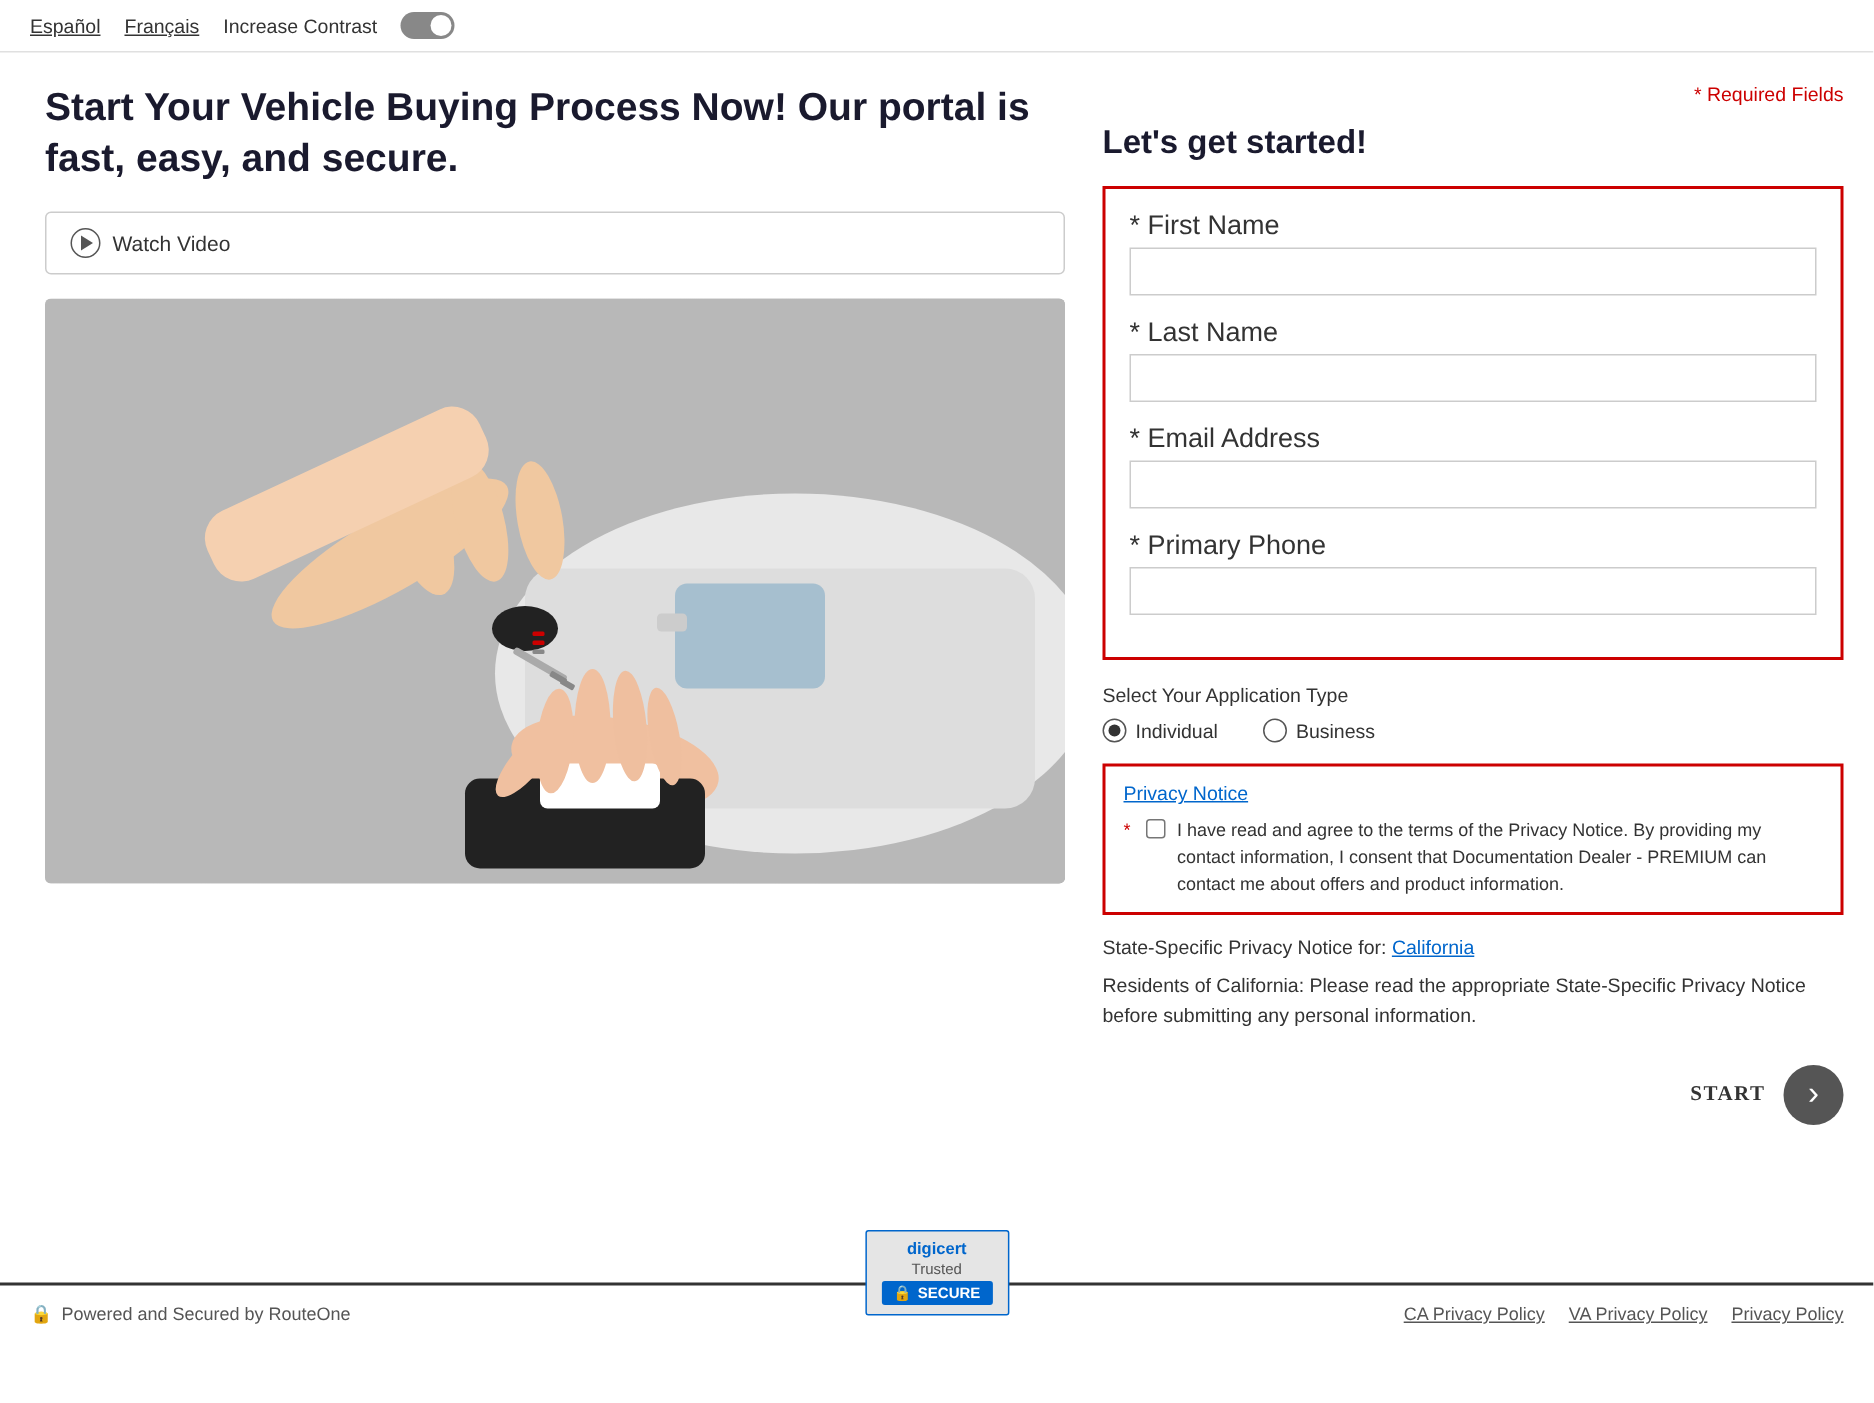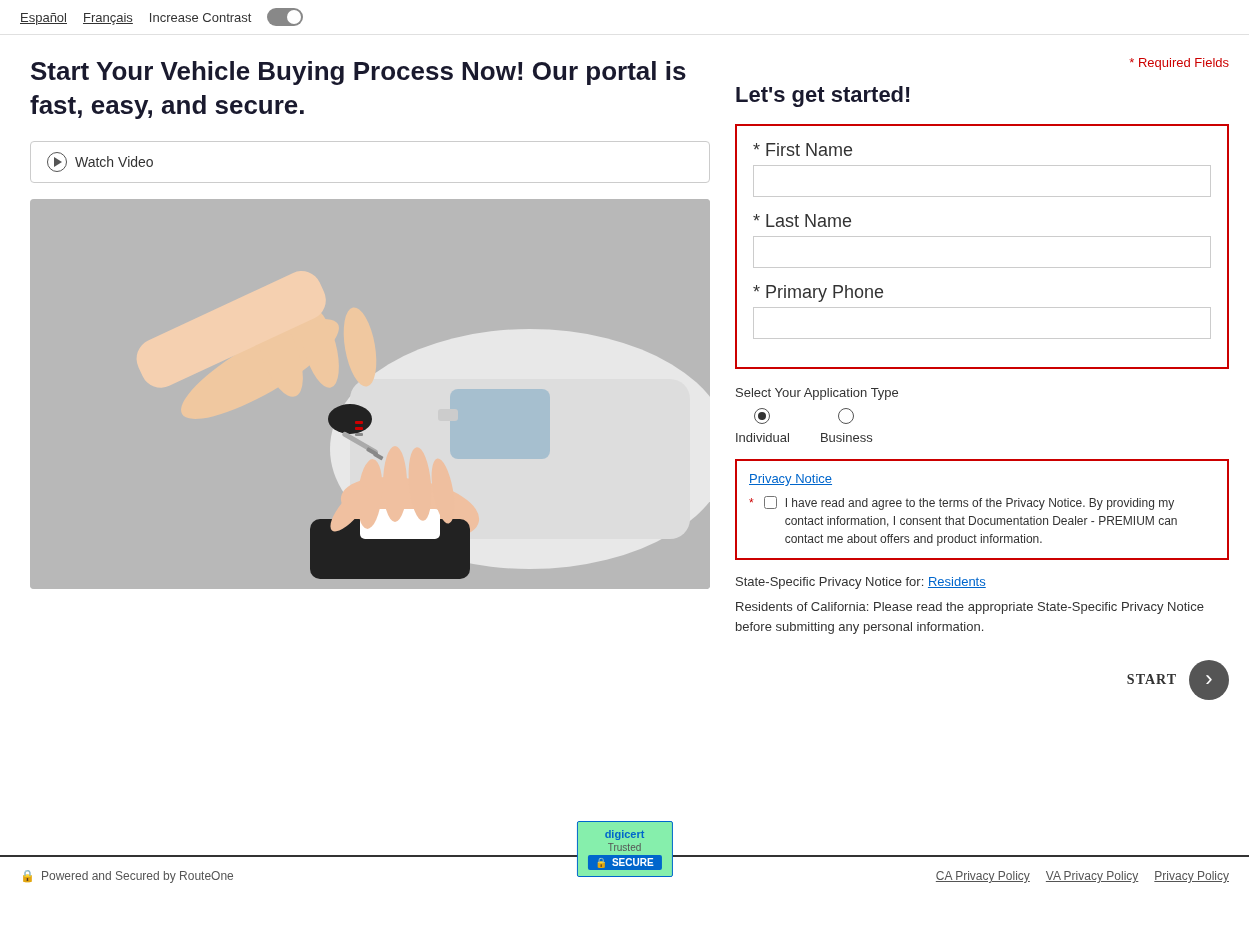--- a/index.html
+++ b/index.html
@@ -171,21 +171,20 @@
       display: flex;
       gap: 30px;
       align-items: center;
     }
     .radio-option {
       display: flex;
       align-items: center;
       gap: 6px;
       cursor: pointer;
       font-size: 13px;
-      flex-direction: column;
     }
     .radio-btn {
       width: 16px;
       height: 16px;
       border: 1.5px solid #555;
       border-radius: 50%;
       display: flex;
       align-items: center;
       justify-content: center;
       flex-shrink: 0;
@@ -315,21 +314,21 @@
       gap: 2px;
       border: 1px solid #0066cc;
       padding: 6px 10px;
       font-size: 10px;
       color: #0066cc;
       border-radius: 2px;
       position: absolute;
       left: 50%;
       transform: translateX(-50%);
       bottom: 18px;
-      background: #86efac;
+      background: #e5e5e5;
     }
     .footer-container {
       position: relative;
     }
   </style>
 </head>
 <body>
 
 <div class="top-bar">
   <a>Español</a>
@@ -398,20 +397,24 @@
     <h2 class="form-title">Let's get started!</h2>
 
     <div class="required-fields-box">
       <div class="form-group">
         <label>* First Name</label>
         <input type="text" style="">
       </div>
       <div class="form-group">
         <label>* Last Name</label>
         <input type="text" style="">
+      </div>
+      <div class="form-group">
+        <label>* Email Address</label>
+        <input type="email" style="">
       </div>
       <div class="form-group">
         <label>* Primary Phone</label>
         <input type="tel" style="">
       </div>
     </div>
 
     <div class="app-type-section">
       <div class="app-type-label">Select Your Application Type</div>
       <div class="radio-group">
@@ -430,21 +433,21 @@
       <a class="privacy-notice-link">Privacy Notice</a>
       <div class="privacy-consent">
         <span class="req-star">*</span>
         <input type="checkbox" style="">
         <span>I have read and agree to the terms of the Privacy Notice. By providing my contact information, I consent that Documentation Dealer - PREMIUM can contact me about offers and product information.</span>
       </div>
     </div>
 
     <div class="state-privacy">
       <span>State-Specific Privacy Notice for:</span>
-      <a>Residents</a>
+      <a>California</a>
     </div>
     <div class="state-privacy-note">Residents of California: Please read the appropriate State-Specific Privacy Notice before submitting any personal information.</div>
 
     <div class="start-row">
       <span class="start-label">START</span>
       <button class="start-btn"></button>
     </div>
   </div>
 </div>
 

